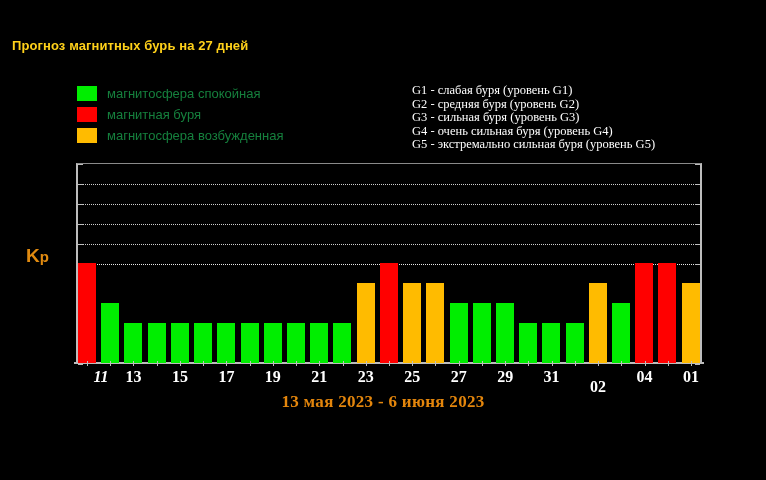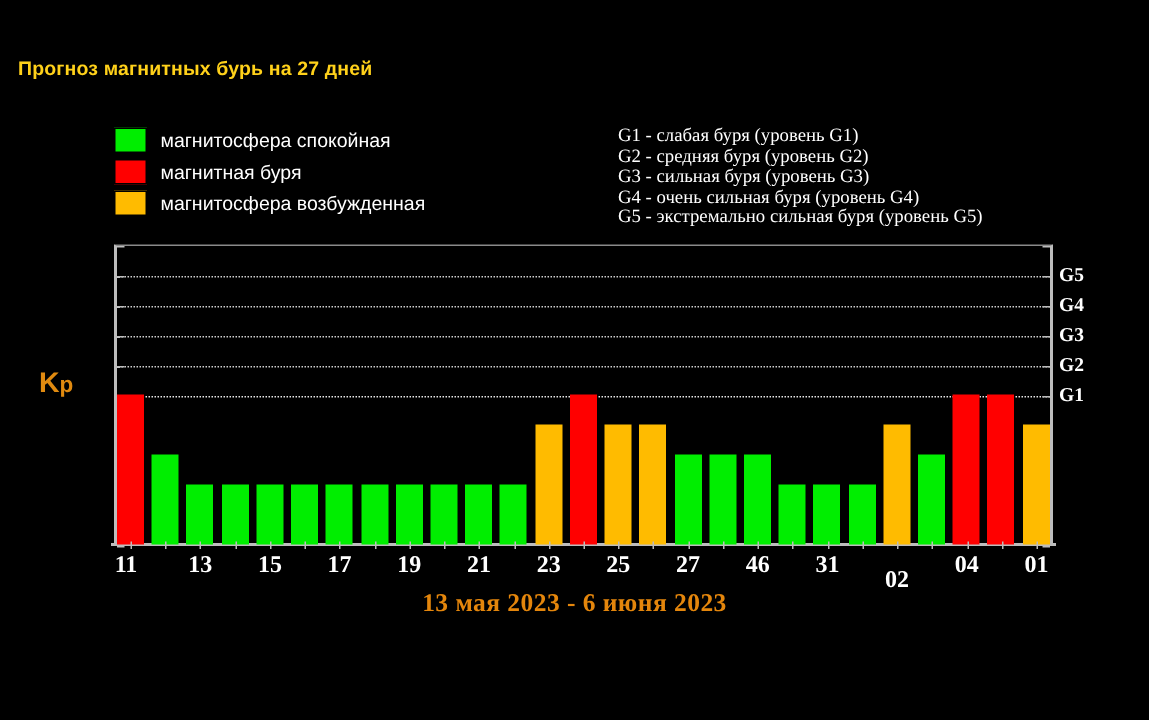--- a/index.html
+++ b/index.html
@@ -27,21 +27,21 @@
   }
   .legend-row{display:flex;align-items:center;height:17px;}
   .swatch{
     width:20px;height:15px;display:inline-block;
     border:1px solid #000;
     flex:0 0 auto;
   }
   .legend-text{
     margin-left:9px;
     font-family:"Liberation Sans",sans-serif;
-    font-size:13px;color:#ffffff;
+    font-size:13px;color:#15803d;
     white-space:nowrap;line-height:15px;
   }
 
   
   .legend-right{
     position:absolute;left:412px;top:84px;
     display:flex;flex-direction:column;
   }
   .gline{
     font-family:"Liberation Serif",serif;
@@ -161,27 +161,20 @@
   <div class="gline">G2 - средняя буря (уровень G2)</div>
   <div class="gline">G3 - сильная буря (уровень G3)</div>
   <div class="gline">G4 - очень сильная буря (уровень G4)</div>
   <div class="gline">G5 - экстремально сильная буря (уровень G5)</div>
 </div>
 
 <div class="plot-wrap">
 
   <div class="kp-label"><span>K</span><span class="sub">p</span></div>
 
-  <div class="gaxis" id="gaxis">
-      <div class="gtick" style="top: 28px;">G5</div>
-      <div class="gtick" style="top: 48px;">G4</div>
-      <div class="gtick" style="top: 68px;">G3</div>
-      <div class="gtick" style="top: 88px;">G2</div>
-      <div class="gtick" style="top: 108px;">G1</div>
-    </div>
 
   <div class="plot" id="plot">
       <div class="gridline" style="top: 20px;"></div>
       <div class="gridline" style="top: 40px;"></div>
       <div class="gridline" style="top: 60px;"></div>
       <div class="gridline" style="top: 80px;"></div>
       <div class="gridline major" style="top: 100px;"></div>
       <div style="position: absolute; top: 0px; height: 1px; width: 5px; background: rgb(189, 189, 189); left: 0px;"></div>
       <div style="position: absolute; top: 0px; height: 1px; width: 5px; background: rgb(189, 189, 189); right: 0px;"></div>
       <div style="position: absolute; top: 20px; height: 1px; width: 5px; background: rgb(189, 189, 189); left: 0px;"></div>
@@ -232,21 +225,21 @@
       <div class="bar" title="01: Kp 2" style="height: 40px; background: rgb(0, 238, 0);"></div>
       <div class="bar" title="02: Kp 4" style="height: 80px; background: rgb(255, 187, 0);"></div>
       <div class="bar" title="03: Kp 3" style="height: 60px; background: rgb(0, 238, 0);"></div>
       <div class="bar" title="04: Kp 5" style="height: 100px; background: rgb(255, 0, 0);"></div>
       <div class="bar" title="05: Kp 5" style="height: 100px; background: rgb(255, 0, 0);"></div>
       <div class="bar" title="06: Kp 4" style="height: 80px; background: rgb(255, 187, 0);"></div>
     </div>
 
   <div class="xaxis" id="xaxis">
       <div class="tickmark" style="left: 9px;"></div>
-      <div class="xtick" style="left: 6px; top: 2px;">11</div>
+      <div class="xtick" style="left: 23px; top: 2px; font-style: italic;">11</div>
       <div class="tickmark" style="left: 32.2308px;"></div>
       <div class="tickmark" style="left: 55.4615px;"></div>
       <div class="xtick" style="left: 55.4615px; top: 2px;">13</div>
       <div class="tickmark" style="left: 78.6923px;"></div>
       <div class="tickmark" style="left: 101.923px;"></div>
       <div class="xtick" style="left: 101.923px; top: 2px;">15</div>
       <div class="tickmark" style="left: 125.154px;"></div>
       <div class="tickmark" style="left: 148.385px;"></div>
       <div class="xtick" style="left: 148.385px; top: 2px;">17</div>
       <div class="tickmark" style="left: 171.615px;"></div>
@@ -259,21 +252,21 @@
       <div class="tickmark" style="left: 287.769px;"></div>
       <div class="xtick" style="left: 287.769px; top: 2px;">23</div>
       <div class="tickmark" style="left: 311px;"></div>
       <div class="tickmark" style="left: 334.231px;"></div>
       <div class="xtick" style="left: 334.231px; top: 2px;">25</div>
       <div class="tickmark" style="left: 357.462px;"></div>
       <div class="tickmark" style="left: 380.692px;"></div>
       <div class="xtick" style="left: 380.692px; top: 2px;">27</div>
       <div class="tickmark" style="left: 403.923px;"></div>
       <div class="tickmark" style="left: 427.154px;"></div>
-      <div class="xtick" style="left: 427.154px; top: 2px;">46</div>
+      <div class="xtick" style="left: 427.154px; top: 2px;">29</div>
       <div class="tickmark" style="left: 450.385px;"></div>
       <div class="tickmark" style="left: 473.615px;"></div>
       <div class="xtick" style="left: 473.615px; top: 2px;">31</div>
       <div class="tickmark" style="left: 496.846px;"></div>
       <div class="tickmark" style="left: 520.077px;"></div>
       <div class="xtick" style="left: 520.077px; top: 12px;">02</div>
       <div class="tickmark" style="left: 543.308px;"></div>
       <div class="tickmark" style="left: 566.538px;"></div>
       <div class="xtick" style="left: 566.538px; top: 2px;">04</div>
       <div class="tickmark" style="left: 589.769px;"></div>

